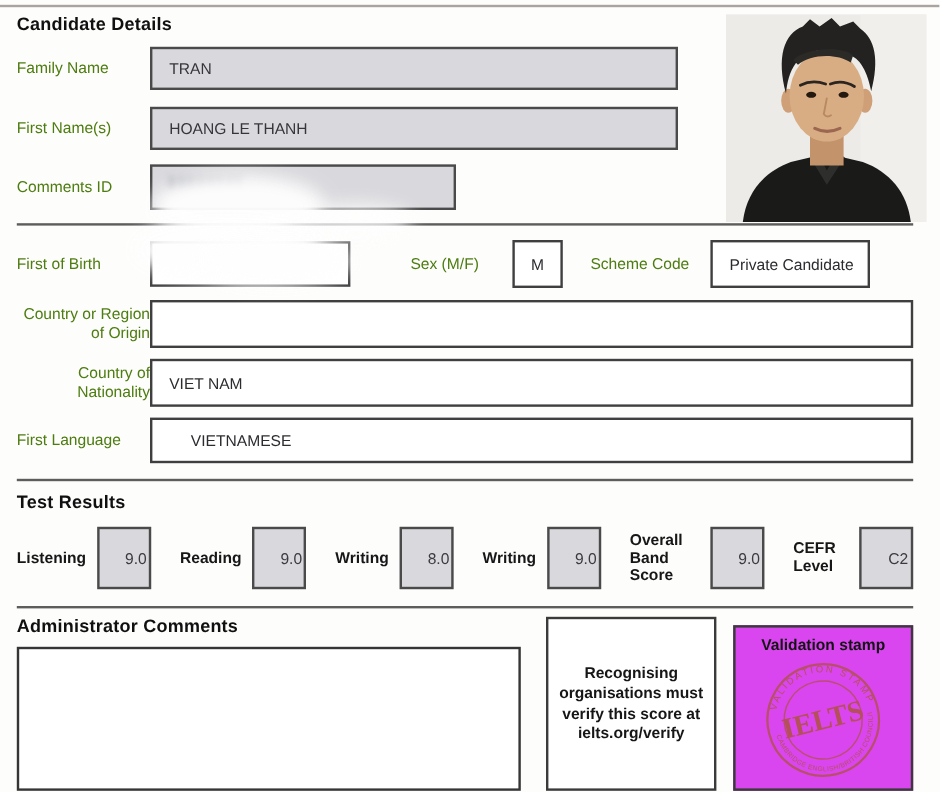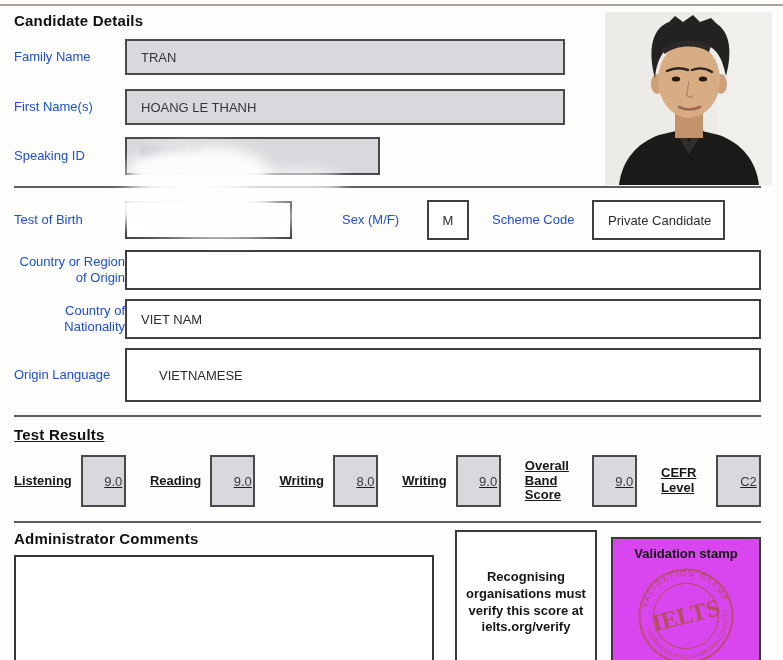--- a/index.html
+++ b/index.html
@@ -29,21 +29,21 @@
     font-size: 15px; font-weight: bold; color: #101010;
     letter-spacing: .2px;
   }
 
   
   .sec1 { position: relative; padding-top: 12px; height: 186px; }
   .sec1 h2 { margin-bottom: 10px; }
   .frow { display: flex; align-items: center; }
   .flabel {
     width: 111px; flex: none;
-    font-size: 13px; color: #1d4ed8; line-height: 1.2;
+    font-size: 13px; color: #4d7c0f; line-height: 1.2;
   }
   .gbox {
     background: #d9d9dd;
     border: 2px solid #4a4a4a;
     height: 36px;
     display: flex; align-items: center;
     padding-left: 14px;
     font-size: 13px; color: #35353a;
   }
   .wbox {
@@ -83,24 +83,24 @@
   
   .sec2 { padding-top: 12px; padding-bottom: 13px; }
   .row-dob { margin-bottom: 10px; }
   .box-dob { width: 167px; height: 38px; }
   .lbl-sex { width: 75px; margin-left: 50px; flex: none; font-size: 13px; }
   .box-sex { width: 42px; height: 40px; margin-left: 10px; justify-content: center; padding-left: 0; flex: none; }
   .lbl-scheme { width: 88px; margin-left: 23px; flex: none; font-size: 13px; }
   .box-scheme { width: 133px; margin-left: 12px; flex: none; }
   .row-origin, .row-nation { margin-bottom: 9px; text-align: right; }
   .box-grow { flex: 1; }
-  .box-lang { height: 54px; padding-left: 32px; }
-
-  
-  .sec3 { padding-top: 9px; padding-bottom: 14px; text-decoration: underline; }
+  .box-lang { height: 38px; padding-left: 32px; }
+
+  
+  .sec3 { padding-top: 9px; padding-bottom: 14px; }
   .sec3 h2 { margin-bottom: 12px; }
   .scores { display: flex; justify-content: space-between; align-items: center; }
   .score-item { display: flex; align-items: center; }
   .score-label {
     font-size: 13px; font-weight: bold; color: #171717;
     margin-right: 9px; line-height: 1.15;
   }
   .w58 { width: 58px; } .w46 { width: 46px; }
   .score-box {
     width: 45px; height: 52px; flex: none;
@@ -142,21 +142,21 @@
       <span class="flabel">Family Name</span>
       <div class="gbox box-name">TRAN</div>
     </div>
 
     <div class="frow row-fname">
       <span class="flabel">First Name(s)</span>
       <div class="gbox box-name">HOANG LE THANH</div>
     </div>
 
     <div class="frow">
-      <span class="flabel">Speaking ID</span>
+      <span class="flabel">Comments ID</span>
       <div class="gbox box-id">
         <div class="id-ghost"></div>
       </div>
     </div>
 
     <div class="photo">
       <svg width="167" height="173" viewBox="0 0 167 173" xmlns="http://www.w3.org/2000/svg">
         <rect width="167" height="173" fill="#edebe8"></rect>
         <rect x="112" y="0" width="55" height="173" fill="#f1efec"></rect>
 
@@ -190,40 +190,40 @@
     <div class="smudge s1"></div>
     <div class="smudge s2"></div>
     <div class="smudge s3"></div>
     <div class="smudge s4"></div>
   </section>
 
   <hr class="sep">
 
   <section class="sec2">
     <div class="frow row-dob">
-      <span class="flabel">Test of Birth</span>
+      <span class="flabel">First of Birth</span>
       <div class="wbox box-dob"></div>
       <span class="flabel lbl-sex">Sex (M/F)</span>
       <div class="wbox box-sex">M</div>
       <span class="flabel lbl-scheme">Scheme Code</span>
       <div class="wbox box-scheme">Private Candidate</div>
     </div>
 
     <div class="frow row-origin">
       <span class="flabel">Country or Region of Origin</span>
       <div class="wbox box-grow"></div>
     </div>
 
     <div class="frow row-nation">
       <span class="flabel">Country of Nationality</span>
       <div class="wbox box-grow">VIET NAM</div>
     </div>
 
     <div class="frow">
-      <span class="flabel">Origin Language</span>
+      <span class="flabel">First Language</span>
       <div class="wbox box-grow box-lang">VIETNAMESE</div>
     </div>
   </section>
 
   <hr class="sep">
 
   <section class="sec3">
     <h2 class="sec-title">Test Results</h2>
     <div class="scores">
       <div class="score-item">

